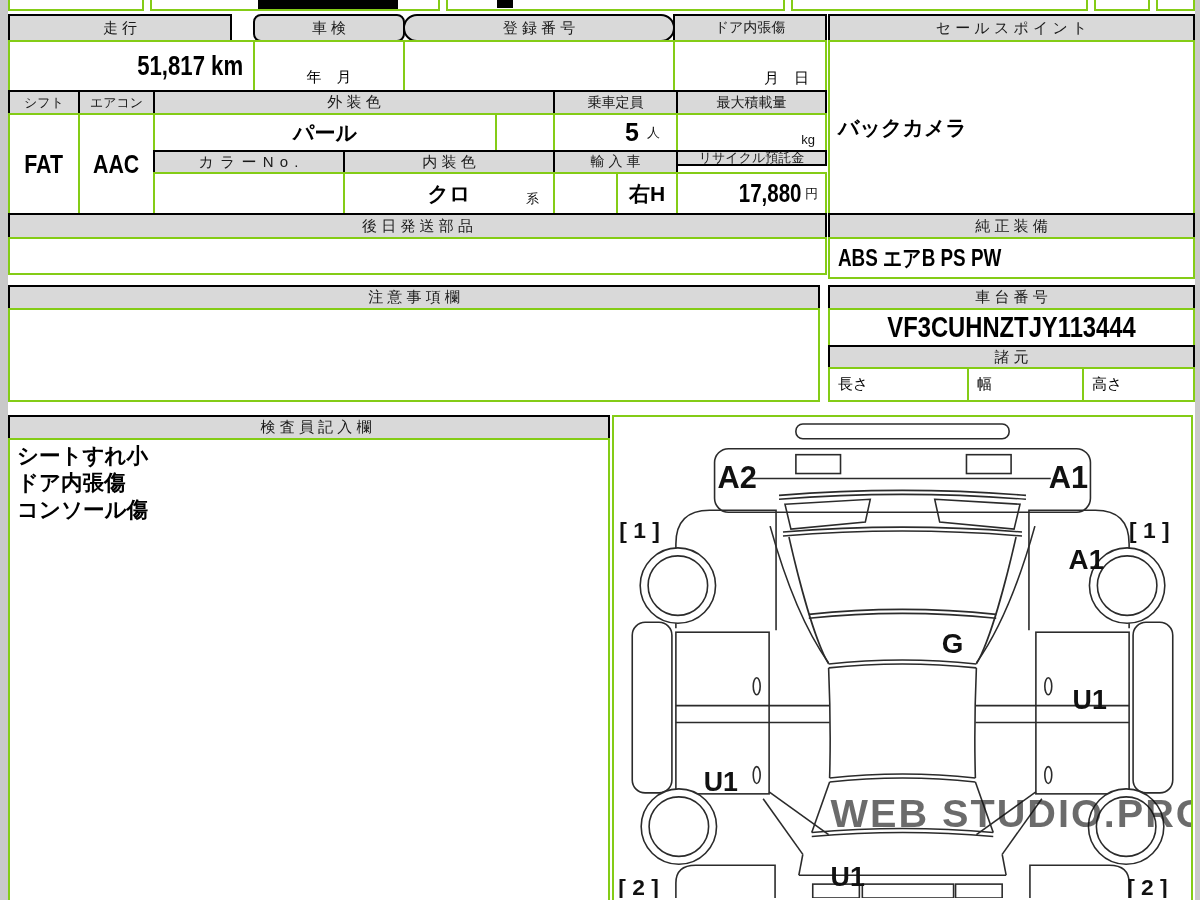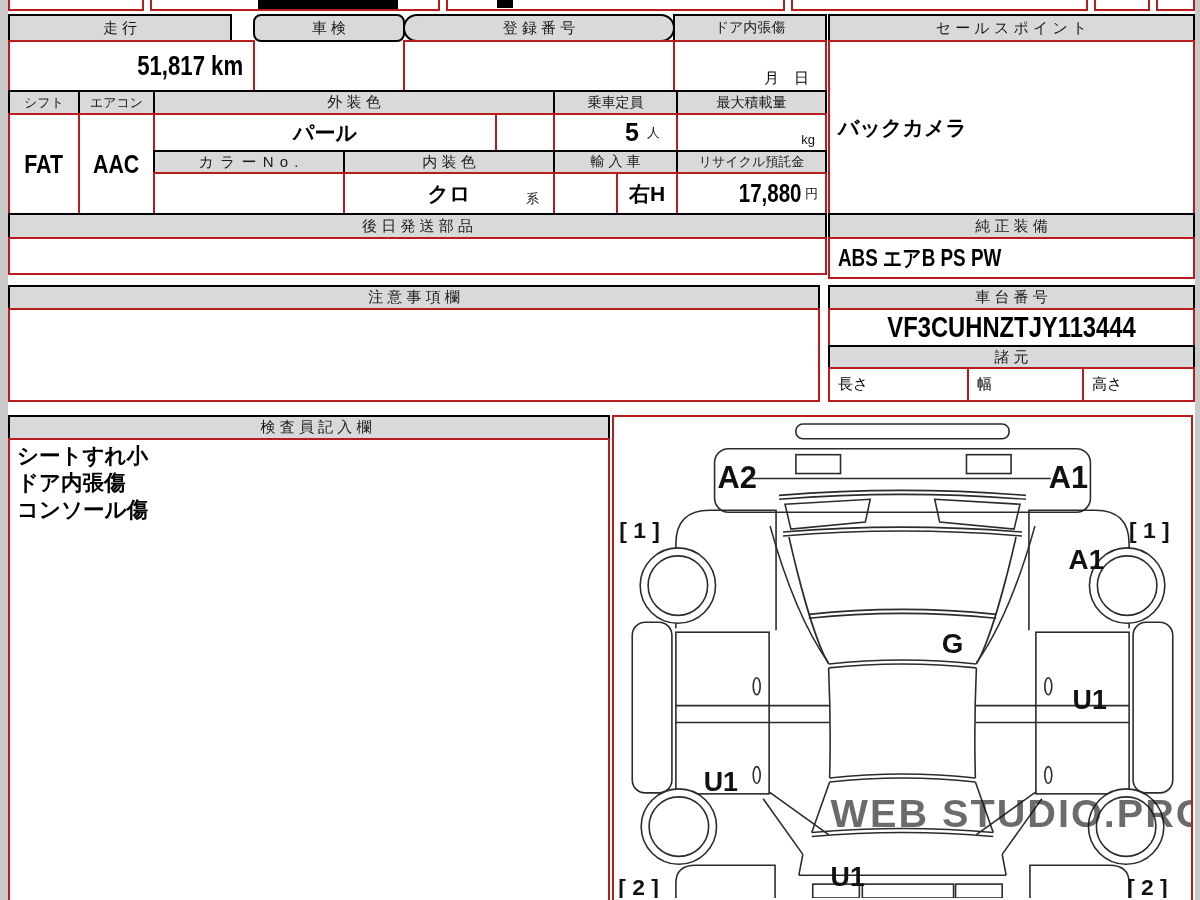--- a/index.html
+++ b/index.html
@@ -1,19 +1,19 @@
 <!DOCTYPE html>
 <html><head>
 <meta charset="utf-8">
 <style>
   html,body{margin:0;padding:0;}
   body{width:1200px;height:900px;background:#fff;font-family:"Liberation Sans","DejaVu Sans",sans-serif;color:#000;overflow:hidden;}
   .page{position:relative;width:1200px;height:900px;background:#fff;}
   .edge{position:absolute;background:#c9c9c9;}
-  .cell{position:absolute;box-sizing:border-box;border:2px solid #b91c1c;background:#fff;}
+  .cell{position:absolute;box-sizing:border-box;border:2px solid #84cc16;background:#fff;}
   .hdr{position:absolute;box-sizing:border-box;border:2px solid #000;background:#d9d9d9;display:flex;align-items:center;justify-content:center;font-size:15px;color:#1a1a1a;white-space:pre;}
   .f13{font-size:13px;} .f14{font-size:14px;}
   .open-b{border-bottom:none;}
   .val{display:flex;align-items:center;}
   .vr{justify-content:flex-end;} .vc{justify-content:center;}
   .big{font-weight:bold;font-size:26px;}
   .med{font-weight:bold;font-size:21px;}
   .sm{font-size:13px;color:#111;}
   .nw{display:inline-block;transform:scaleX(.82);transform-origin:center;}
   .nwr{display:inline-block;transform:scaleX(.82);transform-origin:right center;}
@@ -42,20 +42,23 @@
   <div class="blob" style="left:497px;top:0;width:16px;height:8px;"></div>
 
   <div class="hdr" style="left:8px;top:14px;width:224px;height:28px;"><span class="jp">走 行</span></div>
   <div class="hdr" style="left:253px;top:14px;width:152px;height:28px;border-radius:8px;"><span class="jp">車 検</span></div>
   <div class="hdr" style="left:403px;top:14px;width:272px;height:28px;border-radius:14px;"><span class="jp">登 録 番 号</span></div>
   <div class="hdr f14" style="left:673px;top:14px;width:154px;height:28px;"><span class="jp">ドア内張傷</span></div>
 
   <div class="cell val vr" style="left:8px;top:40px;width:247px;height:52px;padding-right:10px;">
       <span class="big nwr" style="font-size:27px;">51,817 km</span>
     </div>
+  <div class="cell val vc" style="left:253px;top:40px;width:152px;height:52px;padding-top:22px;font-size:15px;">
+      <span class="jp">年　月</span>
+    </div>
   <div class="cell" style="left:403px;top:40px;width:272px;height:52px;"></div>
   <div class="cell val vr" style="left:673px;top:40px;width:154px;height:52px;padding:24px 16px 0 0;font-size:15px;">
       <span class="jp">月　日</span>
     </div>
 
   <div class="hdr f13" style="left:8px;top:90px;width:72px;height:25px;justify-content:center;"><span class="jp">シフト</span></div>
   <div class="hdr f13" style="left:78px;top:90px;width:77px;height:25px;"><span class="jp">エアコン</span></div>
   <div class="hdr" style="left:153px;top:90px;width:402px;height:25px;"><span class="jp">外 装 色</span></div>
   <div class="hdr f14" style="left:553px;top:90px;width:125px;height:25px;"><span class="jp">乗車定員</span></div>
   <div class="hdr f14" style="left:676px;top:90px;width:151px;height:25px;"><span class="jp">最大積載量</span></div>
@@ -74,21 +77,21 @@
       <span style="font-weight:bold;font-size:25px;">5</span>
       <span class="sm">人</span>
     </div>
   <div class="cell val vr" style="left:676px;top:113px;width:151px;height:39px;padding:14px 10px 0 16px;">
       <span class="sm">kg</span>
     </div>
 
   <div class="hdr" style="left:153px;top:150px;width:192px;height:24px;letter-spacing:1px;"><span class="jp">カ ラ ー N o .</span></div>
   <div class="hdr" style="left:343px;top:150px;width:212px;height:24px;"><span class="jp">内 装 色</span></div>
   <div class="hdr f14" style="left:553px;top:150px;width:125px;height:24px;"><span class="jp">輸 入 車</span></div>
-  <div class="hdr f13" style="left:676px;top:150px;width:151px;height:24px;"><span class="jp">リサイクル預託金</span></div>
+  <div class="hdr f13" style="left:676px;top:150px;width:151px;height:16px;"><span class="jp">リサイクル預託金</span></div>
 
   <div class="cell" style="left:153px;top:172px;width:192px;height:43px;"></div>
   <div class="cell val vc" style="left:343px;top:172px;width:212px;height:43px;position:absolute;">
       <span class="med">クロ</span>
       <span class="sm" style="position:absolute;right:14px;top:16px;">系</span>
     </div>
   <div class="cell" style="left:553px;top:172px;width:65px;height:43px;"></div>
   <div class="cell val vc" style="left:616px;top:172px;width:62px;height:43px;">
       <span class="med">右H</span>
     </div>

